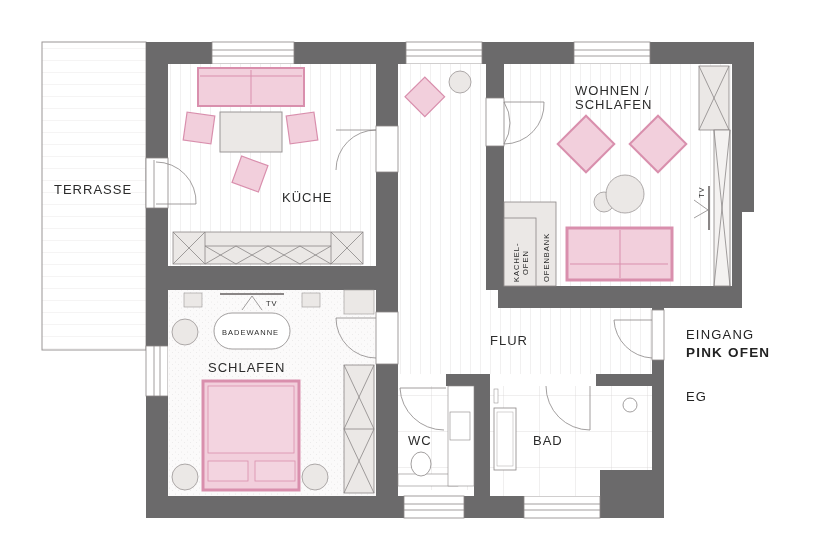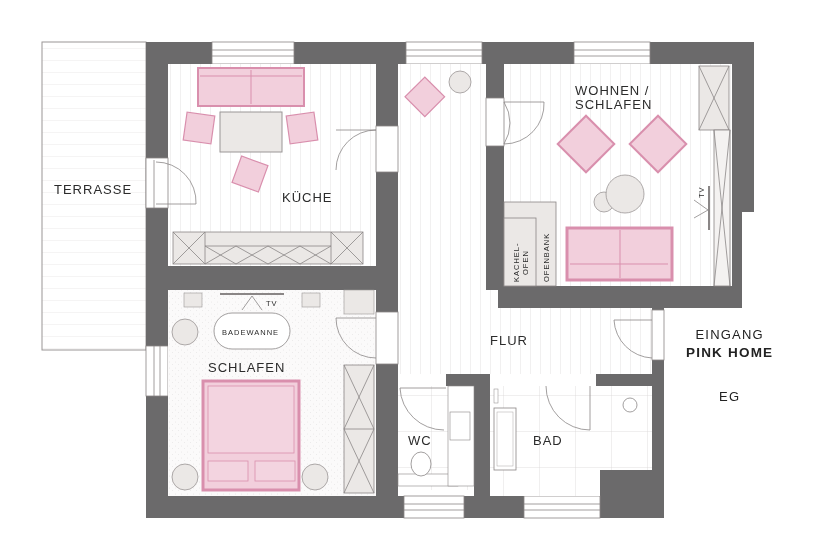--- a/index.html
+++ b/index.html
@@ -1,20 +1,20 @@
 <!DOCTYPE html>
 <html><head>
   <meta charset="utf-8">
   <style>
     html, body { margin: 0; padding: 0; background: #ffffff; }
     body { width: 820px; height: 560px; position: relative; overflow: hidden;
            font-family: "Liberation Sans", "DejaVu Sans", sans-serif; }
     #plan { position: absolute; left: 0; top: 0; width: 820px; height: 560px; }
     .lbl { font-family: "Liberation Sans", "DejaVu Sans", sans-serif; fill: #2b2b2b; letter-spacing: 1px; }
-    .legend { position: absolute; left: 686px; top: 326px; color: #222; letter-spacing: 1.2px; text-align: center; }
+    .legend { position: absolute; left: 686px; top: 326px; color: #222; letter-spacing: 1.2px; }
     .legend div { font-size: 13px; line-height: 18px; }
     .legend .strong { font-weight: bold; font-size: 13.5px; }
     .legend .floor { margin-top: 26px; }
   </style>
 </head>
 <body>
 
 <svg id="plan" viewBox="0 0 820 560" xmlns="http://www.w3.org/2000/svg">
   <defs>
     <pattern id="stripes" width="10" height="10" patternUnits="userSpaceOnUse">
@@ -254,15 +254,15 @@
   </g>
 
   <g stroke="#8a8686" stroke-width="0.8" fill="none">
     <rect x="652" y="310" width="12" height="50" fill="#ffffff"></rect>
     <path d="M652 320 L614 320 A 40 40 0 0 0 652 358"></path>
   </g>
 </svg>
 
 <div class="legend">
   <div>EINGANG</div>
-  <div class="strong">PINK HOME</div>
+  <div class="strong">PINK OFEN</div>
   <div class="floor">EG</div>
 </div>
 
 </body></html>

